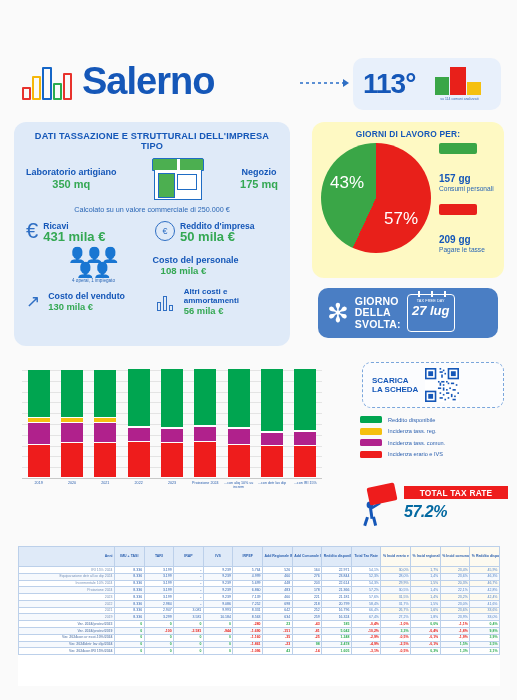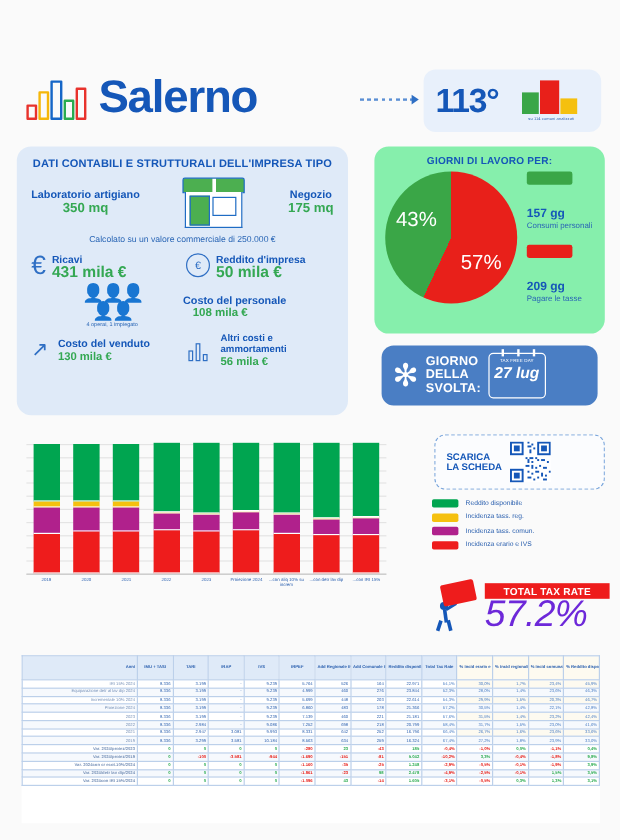--- a/index.html
+++ b/index.html
@@ -88,21 +88,21 @@
 
   .bottom-row { display:flex; gap:8px; align-items:center; }
   .arr-ico { font-size:17px; color:#2f6fc4; line-height:17px; }
   .bars-ico { width:20px; height:18px; position:relative; }
   .bars-ico i { position:absolute; bottom:0; width:4px; background:transparent; border:1.2px solid #2f6fc4; display:block; }
   .bars-ico i:nth-child(1){left:0;  height:9px;}
   .bars-ico i:nth-child(2){left:6px; height:15px;}
   .bars-ico i:nth-child(3){left:12px;height:6px;}
 
   
-  .pie-panel { position:absolute; left:312px; top:122px; width:192px; height:156px; background:#86efac; border-radius:12px; padding:7px 9px; }
+  .pie-panel { position:absolute; left:312px; top:122px; width:192px; height:156px; background:#fef9c3; border-radius:12px; padding:7px 9px; }
   .pie-head { font-size:8.4px; font-weight:bold; color:#1557b8; text-align:center; letter-spacing:.2px; margin-bottom:4px; }
   .pie-wrap { display:flex; align-items:center; gap:8px; }
   .pie {
     width:110px; height:110px; border-radius:50%; position:relative;
     background:conic-gradient(#e8201a 0deg 205deg, #3aa647 205deg 360deg);
   }
   .pie .lbl { position:absolute; font-size:17px; font-weight:normal; color:#ffffff; }
   .pie .l-red { right:13px; bottom:24px; }
   .pie .l-green { left:9px; top:30px; }
   .legend-col { display:flex; flex-direction:column; gap:12px; }
@@ -137,21 +137,21 @@
   .qr-card { position:absolute; left:362px; top:362px; width:142px; height:46px; background:#fbfcfe; border:1.4px dashed #7aa6dc; border-radius:9px; display:flex; align-items:center; gap:7px; padding:0 9px; }
   .qr-txt { font-size:8px; font-weight:bold; color:#1557b8; line-height:9.5px; }
   .qr-img { width:34px; height:34px; }
 
   
   .ttr { position:absolute; left:358px; top:478px; width:150px; height:54px; display:flex; align-items:center; gap:4px; }
   .porter { width:42px; height:44px; position:relative; }
   .box-red { position:absolute; left:10px; top:2px; width:28px; height:18px; background:#ee1c1c; transform:rotate(-12deg); border-radius:2px; }
   .ttr-right { flex:1; }
   .ttr-tag { background:#ee1c1c; color:#ffffff; font-size:8.4px; font-weight:bold; text-align:center; padding:1.5px 0; letter-spacing:.2px; }
-  .ttr-val { font-size:31px; font-weight:normal; font-style:italic; color:#6d28d9; line-height:25px; letter-spacing:-.5px; }
+  .ttr-val { font-size:16px; font-weight:bold; font-style:italic; color:#0369a1; line-height:25px; letter-spacing:-.5px; }
 
   
   .table-wrap { position:absolute; left:18px; top:546px; width:482px; height:140px; background:#ffffff; }
   table { border-collapse:collapse; width:482px; table-layout:fixed; }
   th, td { font-size:3.5px; color:#2a5fae; text-align:right; padding:0.6px 1.5px;
            border:0.4px solid #bcd0ea; line-height:4.6px; white-space:nowrap; overflow:hidden; }
   thead th { background:#dfeaf8; font-weight:bold; text-align:center; height:20px; vertical-align:middle; }
   th.anni-h { text-align:right; }
   td.anni { text-align:right; color:#7892b8; }
   tr.varrow td { font-weight:bold; background:#ffffff; }
@@ -185,21 +185,21 @@
     <div class="rank-num">113°</div>
     <div class="rank-chart">
       <i class="rc1"></i>
         <i class="rc2"></i>
         <i class="rc3"></i>
       <div class="rank-note">su 114 comuni analizzati</div>
     </div>
   </div>
 
   <div class="data-panel">
-    <div class="panel-head">DATI CONTABILI E STRUTTURALI DELL'IMPRESA TIPO</div>
+    <div class="panel-head">DATI TASSAZIONE E STRUTTURALI DELL'IMPRESA TIPO</div>
     <div class="shop-row">
       <div class="kv">
         <div class="k">Laboratorio artigiano</div>
         <div class="v">350 mq</div>
       </div>
       <div class="shop-ico">
         <div class="shop-awn"></div>
         <div class="shop-body">
             <div class="shop-door"></div>
             <div class="shop-win"></div>

